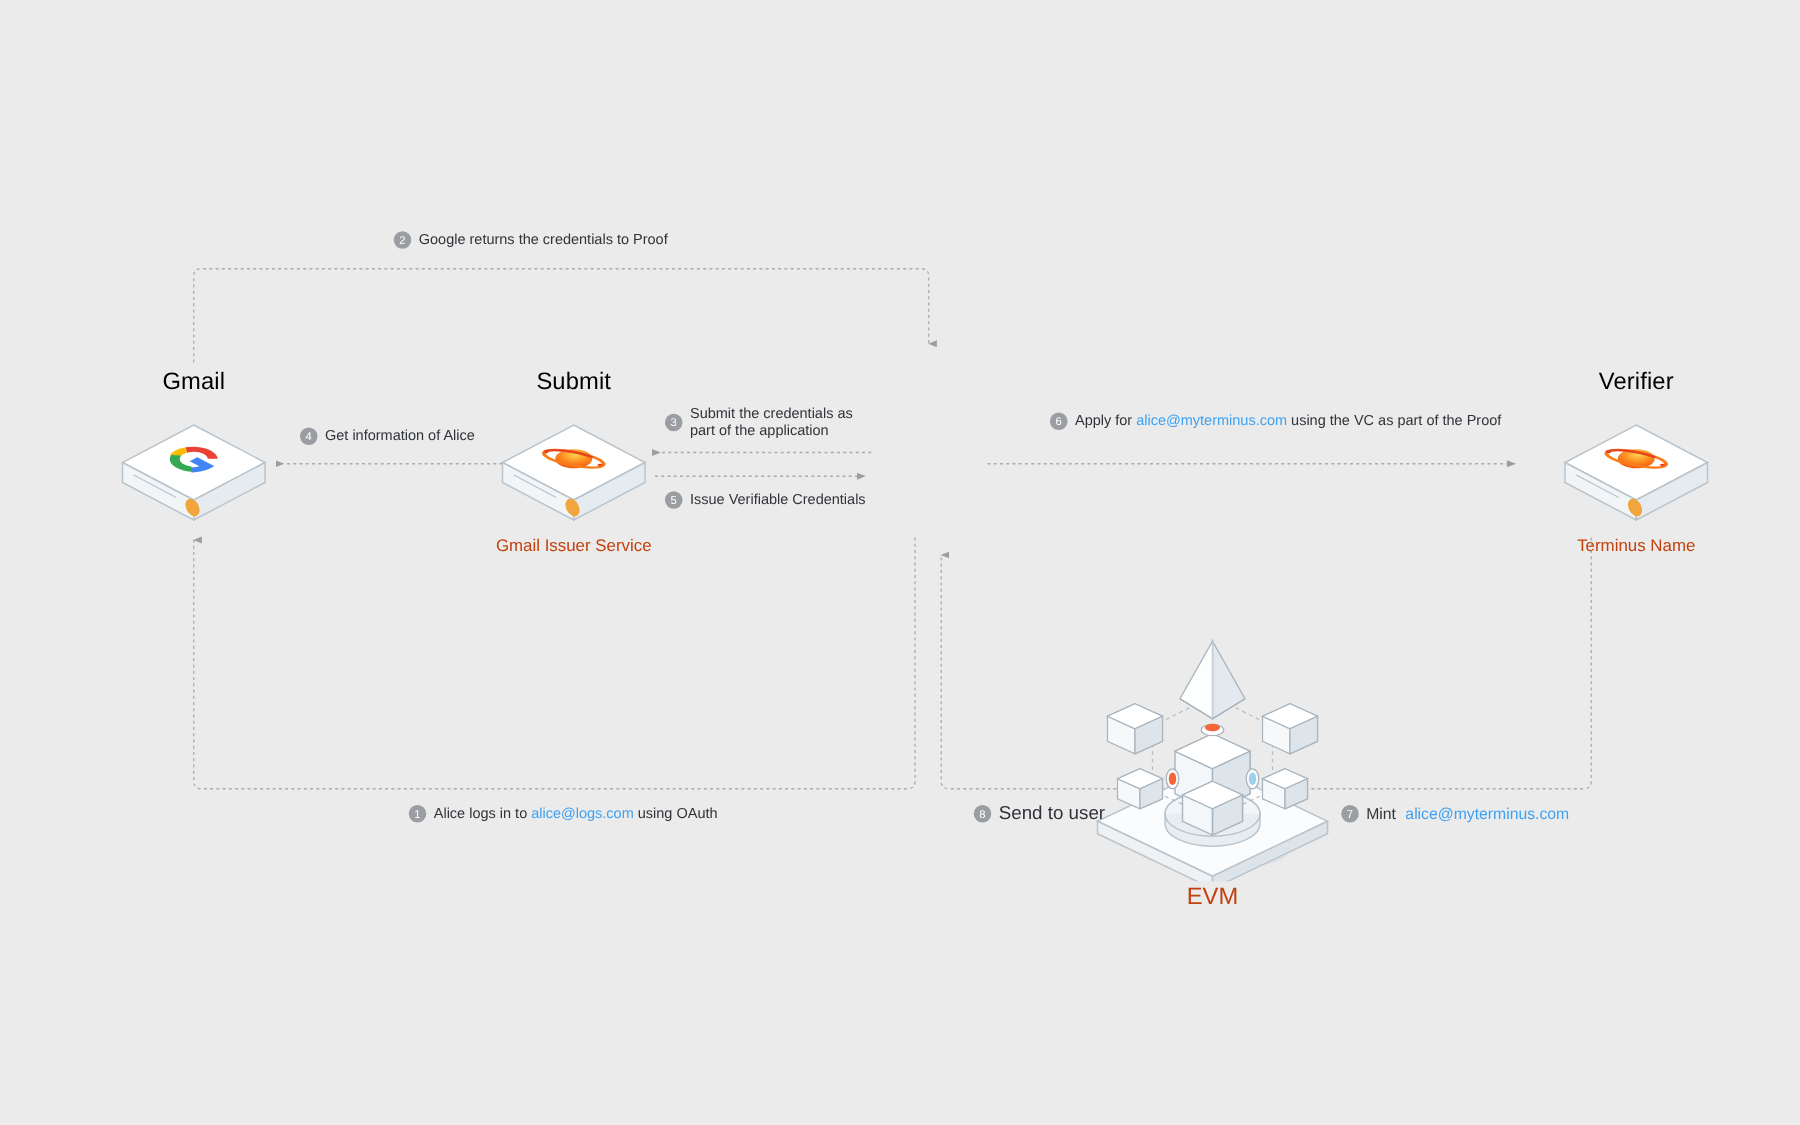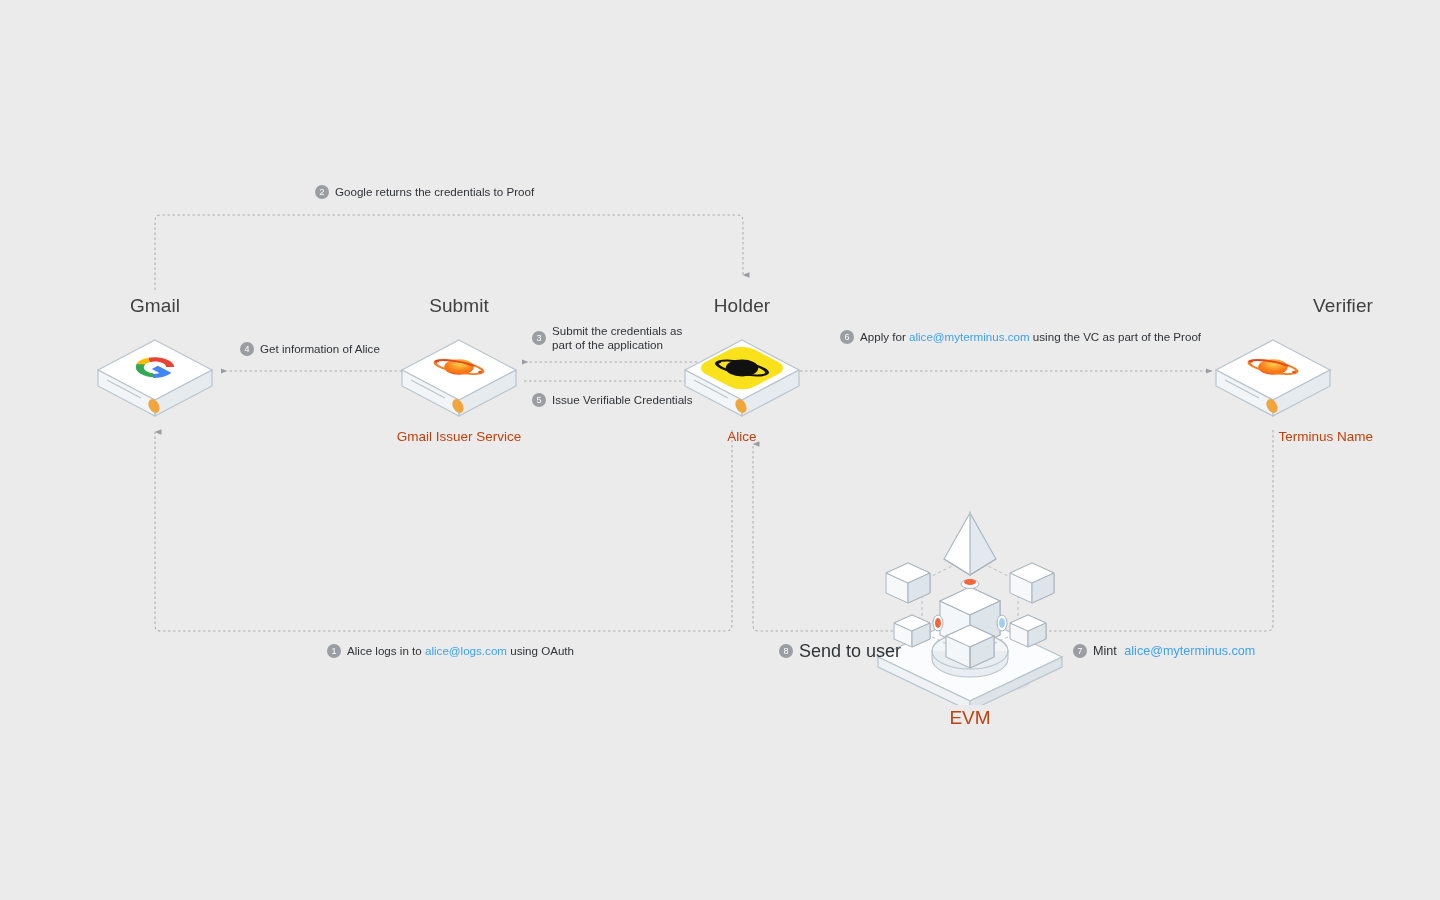--- a/index.html
+++ b/index.html
@@ -30,21 +30,21 @@
     overflow: visible;
   }
   .node {
     position: absolute;
     width: 200px;
     text-align: center;
   }
   .node-title {
     font-size: 19px;
     letter-spacing: 0.1px;
-    color: #404040;
+    color: #000000;
     line-height: 1;
     margin-bottom: 0px;
     white-space: nowrap;
   }
   .node-art {
     width: 200px;
     height: 84px;
     position: relative;
     margin: 21px auto 0 auto;
   }
@@ -195,44 +195,22 @@
             <path d="M-19,-1 A19,7.5 0 0 1 9,-6" fill="none" stroke="#e8431f" stroke-width="2.4" transform="rotate(-22)" stroke-linecap="round"></path>
             <circle cx="-17" cy="6" r="1.4" fill="#e8431f"></circle>
             <circle cx="16" cy="-6" r="1.4" fill="#e8431f"></circle>
           </g>
         </g>
       </svg>
     </div>
     <div class="node-sub">Gmail Issuer Service</div>
   </div>
 
-  <div class="node" style="left:642px; top:296px;">
-    <div class="node-title">Holder</div>
-    <div class="node-art">
-      <svg width="200" height="84" viewBox="0 0 200 84">
-        <path d="M100,4 L157,34 L100,64 L43,34 Z" fill="#ffffff" stroke="#b9c4cc" stroke-width="1.2"></path>
-        <path d="M43,34 L100,64 L100,80 L43,50 Z" fill="#f2f5f7" stroke="#b9c4cc" stroke-width="1.2"></path>
-        <path d="M157,34 L100,64 L100,80 L157,50 Z" fill="#e6ebef" stroke="#b9c4cc" stroke-width="1.2"></path>
-        <path d="M52,44 L86,62" stroke="#b9c4cc" stroke-width="1.1" fill="none"></path>
-        <ellipse cx="99" cy="70" rx="5" ry="7.5" fill="#f0a63c" transform="rotate(-28 99 70)"></ellipse>
-
-        <g transform="translate(100,32)">
-          <g transform="matrix(1,0.52,-1,0.52,0,0)">
-            <rect x="-24" y="-24" width="48" height="48" rx="12" ry="12" fill="#f9e21c"></rect>
-            <circle cx="0" cy="0" r="11.5" fill="#111111"></circle>
-            <ellipse cx="0" cy="0" rx="19" ry="7.5" fill="none" stroke="#111111" stroke-width="2.6" transform="rotate(-22)"></ellipse>
-            <circle cx="-17" cy="6" r="1.5" fill="#111111"></circle>
-          </g>
-        </g>
-      </svg>
-    </div>
-    <div class="node-sub">Alice</div>
-  </div>
-
-  <div class="node" style="left:1173px; top:296px;text-align:right;">
+
+  <div class="node" style="left:1209px; top:296px;">
     <div class="node-title">Verifier</div>
     <div class="node-art">
       <svg width="200" height="84" viewBox="0 0 200 84">
         <path d="M100,4 L157,34 L100,64 L43,34 Z" fill="#ffffff" stroke="#b9c4cc" stroke-width="1.2"></path>
         <path d="M43,34 L100,64 L100,80 L43,50 Z" fill="#f2f5f7" stroke="#b9c4cc" stroke-width="1.2"></path>
         <path d="M157,34 L100,64 L100,80 L157,50 Z" fill="#e6ebef" stroke="#b9c4cc" stroke-width="1.2"></path>
         <path d="M52,44 L86,62" stroke="#b9c4cc" stroke-width="1.1" fill="none"></path>
         <ellipse cx="99" cy="70" rx="5" ry="7.5" fill="#f0a63c" transform="rotate(-28 99 70)"></ellipse>
         <g transform="translate(100,31)">
           <g transform="matrix(1,0.52,-1,0.52,0,0) scale(0.95)">
@@ -370,21 +348,21 @@
     <span class="cap-text"><span>Apply for </span><span class="link">alice@myterminus.com</span><span> using the VC as part of the Proof</span></span>
   </div>
 
   <div class="caption" style="left:327px; top:644px;">
     <span class="badge">1</span>
     <span class="cap-text"><span>Alice logs in to </span><span class="link">alice@logs.com</span><span> using OAuth</span></span>
   </div>
 
   <div class="caption" style="left:779px; top:644px;">
     <span class="badge">8</span>
-    <span class="cap-text" style="font-size:18px;text-align:center;">Send to user</span>
+    <span class="cap-text" style="font-size:15px;text-align:center;">Send to user</span>
   </div>
 
   <div class="caption" style="left:1073px; top:644px;">
     <span class="badge">7</span>
     <span class="cap-text" style="font-size:12.6px;"><span>Mint </span><span class="mono-space"></span><span class="link">alice@myterminus.com</span></span>
   </div>
 
 </div>
 
 </body></html>

